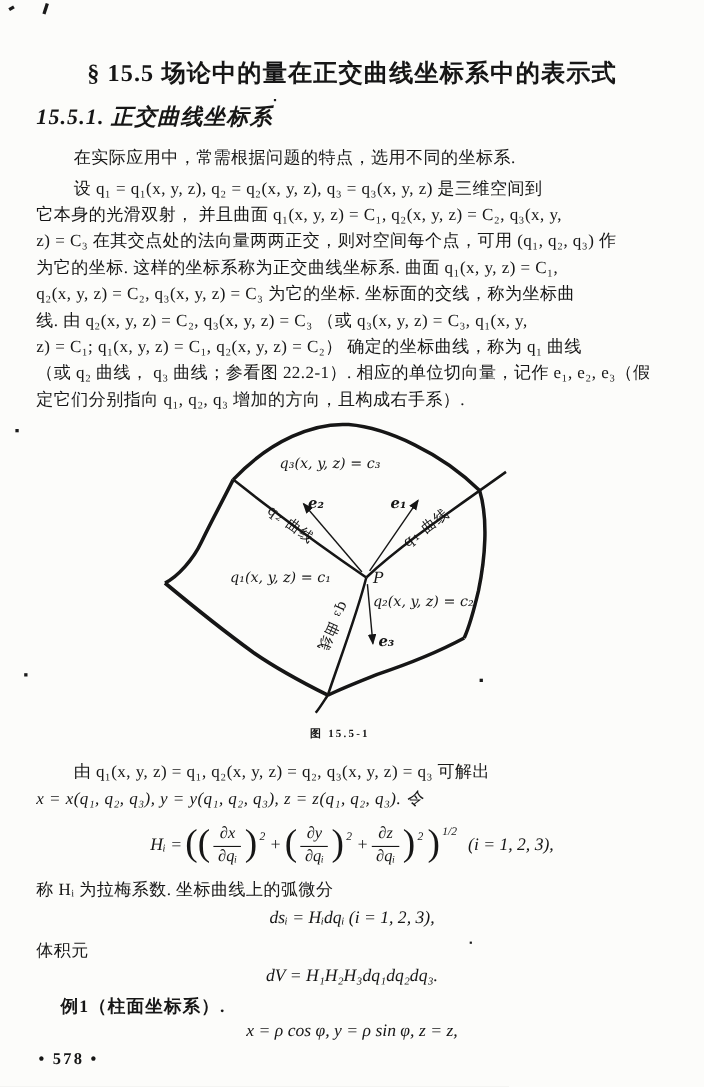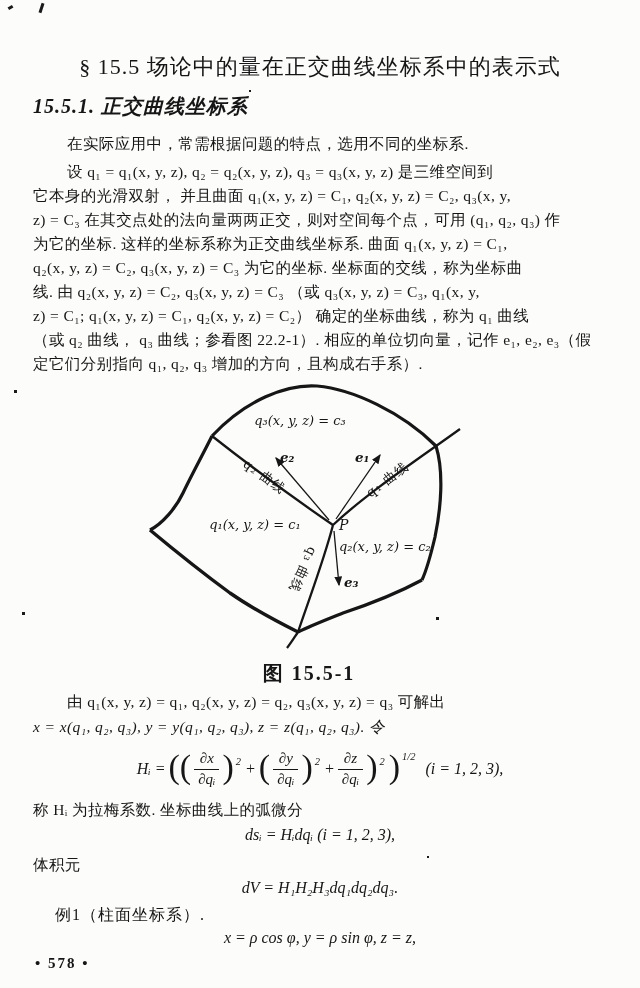--- a/index.html
+++ b/index.html
@@ -8,40 +8,40 @@
     width:640px;height:988px;
     margin:0 auto;
     background:#fcfcfa;
     color:#161616;
     font-family:"Liberation Serif","DejaVu Serif",serif;
     overflow:hidden;
   }
   .abs{position:absolute;white-space:nowrap;}
   .title{
     left:0;right:0;top:52px;text-align:center;
-    font-size:22px;font-weight:normal;letter-spacing:1px;
+    font-size:22px;font-weight:bold;letter-spacing:1px;
   }
   .subsection{
     left:33px;top:93px;font-size:20px;font-weight:bold;letter-spacing:1px;font-style:italic;
   }
   .bl{left:33px;font-size:15.5px;line-height:17px;letter-spacing:.4px;}
   .indent{left:67px;}
   .math-line{font-style:italic;}
   .formula-row{
     left:0;right:0;display:flex;justify-content:center;align-items:center;
     font-size:16px;font-style:italic;gap:3px;
   }
   .frac{display:inline-block;text-align:center;vertical-align:middle;font-style:italic;font-size:15px;line-height:1.15;}
   .frac .num{display:block;padding:0 4px 1px;border-bottom:1.4px solid #161616;}
   .frac .den{display:block;padding:1px 4px 0;}
   .bigp{font-size:34px;font-weight:400;vertical-align:middle;line-height:0;position:relative;top:-2px;font-style:normal;}
   sup.fexp{font-size:10.5px;font-style:italic;position:relative;top:-8px;left:-1px;}
   sup.fexp.outer{top:-13px;}
-  .caption{left:0;right:22px;top:660px;text-align:center;font-size:20px;font-weight:bold;letter-spacing:2px;}
-  .example-head{left:55px;font-size:16px;font-weight:normal;letter-spacing:1px;}
+  .caption{left:0;right:22px;top:660px;text-align:center;font-size:10px;font-weight:bold;letter-spacing:2px;}
+  .example-head{left:55px;font-size:16px;font-weight:bold;letter-spacing:1px;}
   .pagenum{left:35px;top:955px;font-size:15px;font-weight:bold;letter-spacing:2px;}
   .speck{position:absolute;background:#1a1a1a;}
   
   .flabel{font:italic 13px "DejaVu Serif",serif;fill:#161616;}
   .fe{font:italic bold 13.5px "DejaVu Serif",serif;fill:#161616;}
   .fp{font:italic 14px "DejaVu Serif",serif;fill:#161616;}
   .fc{font:13px "DejaVu Serif",serif;fill:#161616;letter-spacing:1px;}
   svg .ln{stroke:#161616;fill:none;}
 </style>
 </head>

